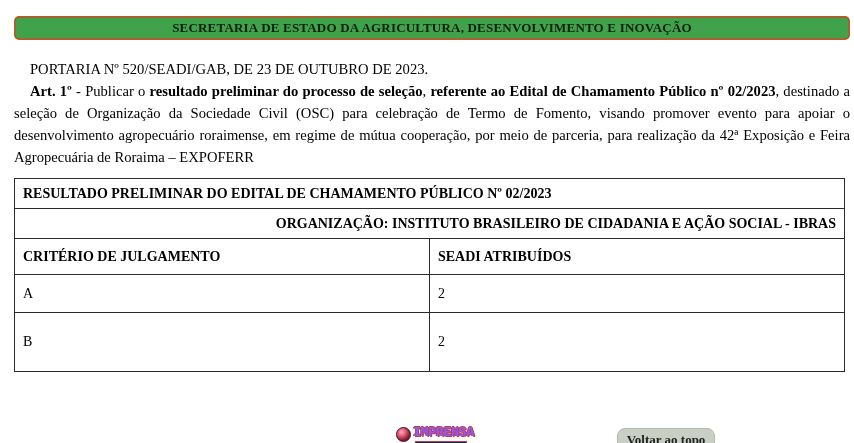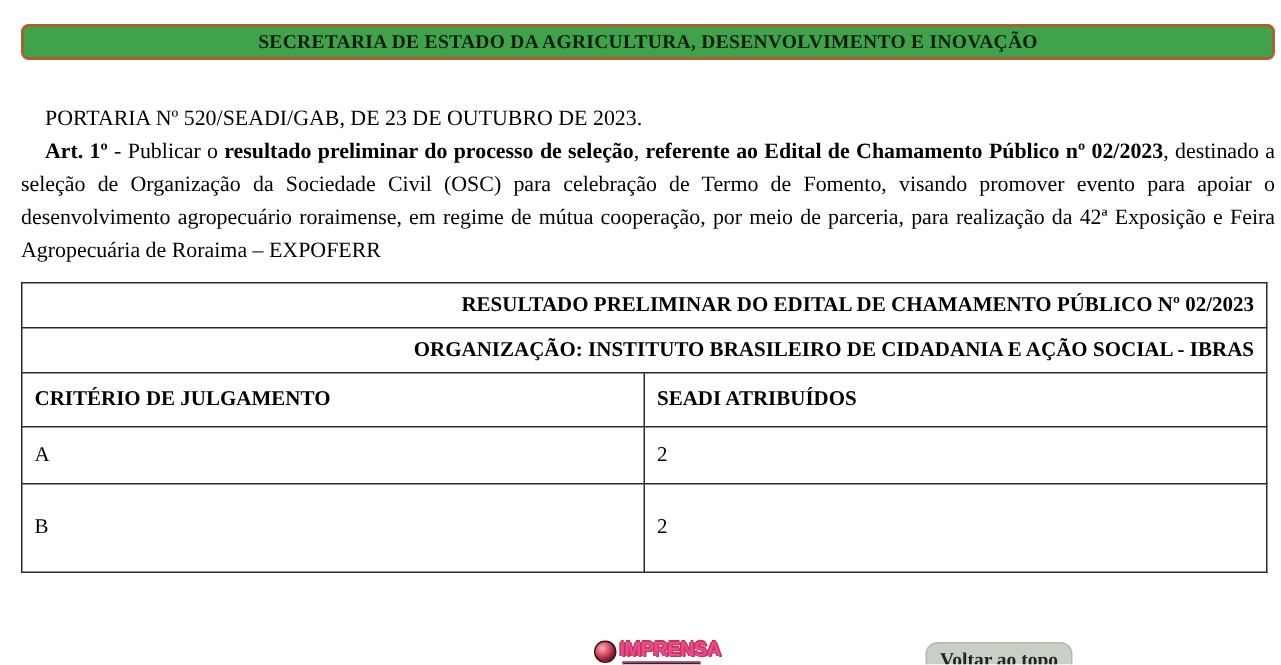--- a/index.html
+++ b/index.html
@@ -22,59 +22,59 @@
     border:2px solid #a9612f;
     border-radius:5px;
     display:flex; align-items:center; justify-content:center;
   }
   .banner span {
     font-size:13px; font-weight:bold; letter-spacing:0.2px;
     color:#0c1f0c;
   }
 
   
-  .doc { margin-top:28px; font-size:14.6px; line-height:22px; }
+  .doc { margin-top:18px; font-size:14.6px; line-height:22px; }
   .doc p { text-indent:16px; text-align:justify; }
   .b { font-weight:bold; }
 
   
   table.result {
     margin-top:10px;
     width:831px;
     border-collapse:collapse;
     table-layout:fixed;
   }
   table.result td {
     border:1px solid #2b2b2b;
     padding:0 8px;
     font-size:14px;
     vertical-align:middle;
   }
-  .r-title  { height:30px;text-align:right; }
+  .r-title  { height:30px; }
   .r-org    { height:30px;text-align:right; }
   .r-hdr    { height:36px; }
   .r-a      { height:38px; }
   .r-b      { height:59px; }
   .col1 { width:569px; }
   .logo {
     position:absolute; left:396px; top:426px;
     display:flex; align-items:flex-start;
     cursor:pointer;
   }
   .logo-circle {
     width:15px; height:15px; border-radius:50%;
     margin-top:1px;
     background:radial-gradient(circle at 35% 32%, #f4b2bf 0%, #e8607a 30%, #8c1f33 65%, #4f101d 100%);
     border:1px solid #3a0c16;
   }
   .logo-textwrap { margin-left:2px; }
   .logo-text {
-    font-family:Liberation Sans, sans-serif;
+    font-family:Liberation Mono, monospace;
     font-weight:bold; font-size:13.5px; letter-spacing:-0.5px;
-    color:#ec4899;
+    color:#8b5cf6;
     text-shadow:1px 1px 0 #c23a4a, -1px 0 0 #c23a4a, 0 -1px 0 #c23a4a, 1px 0 0 #c23a4a;
     line-height:14px;
     display:block;
   }
   .logo-line2 {
     margin-top:1px; margin-left:2px;
     width:52px; height:7px;
     background:#1c2747;
     border:1px solid #c23a4a;
   }

